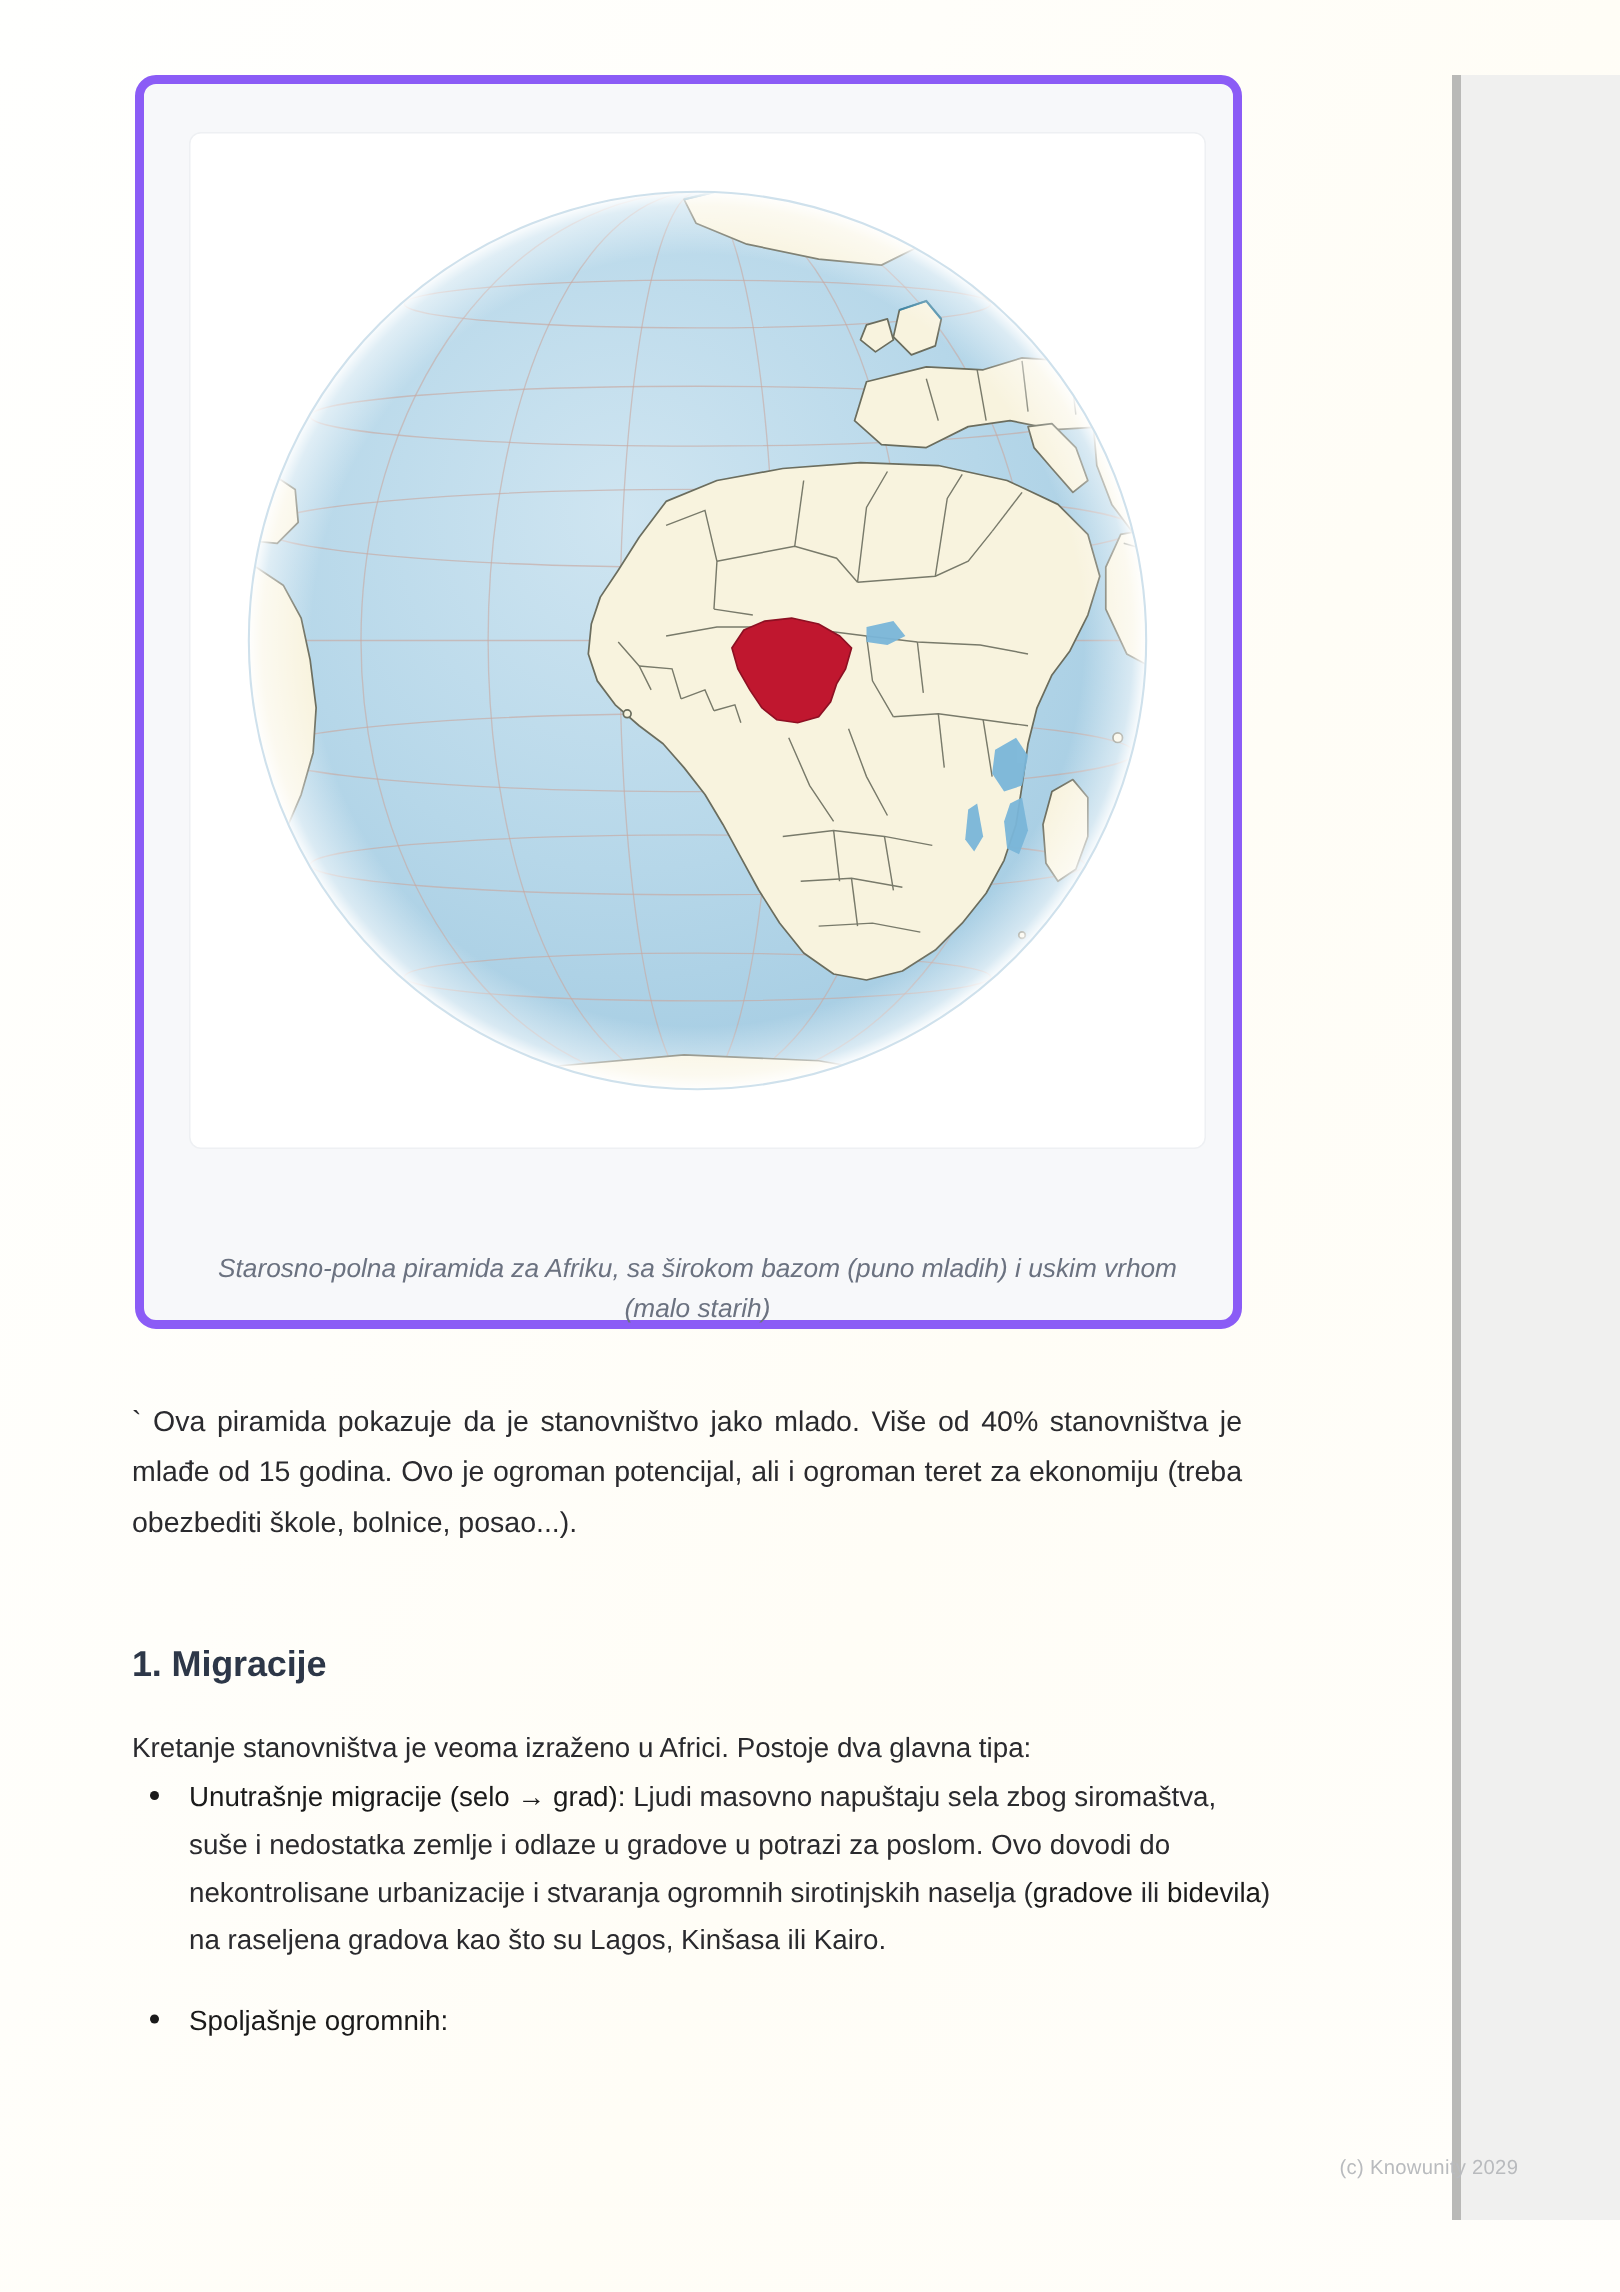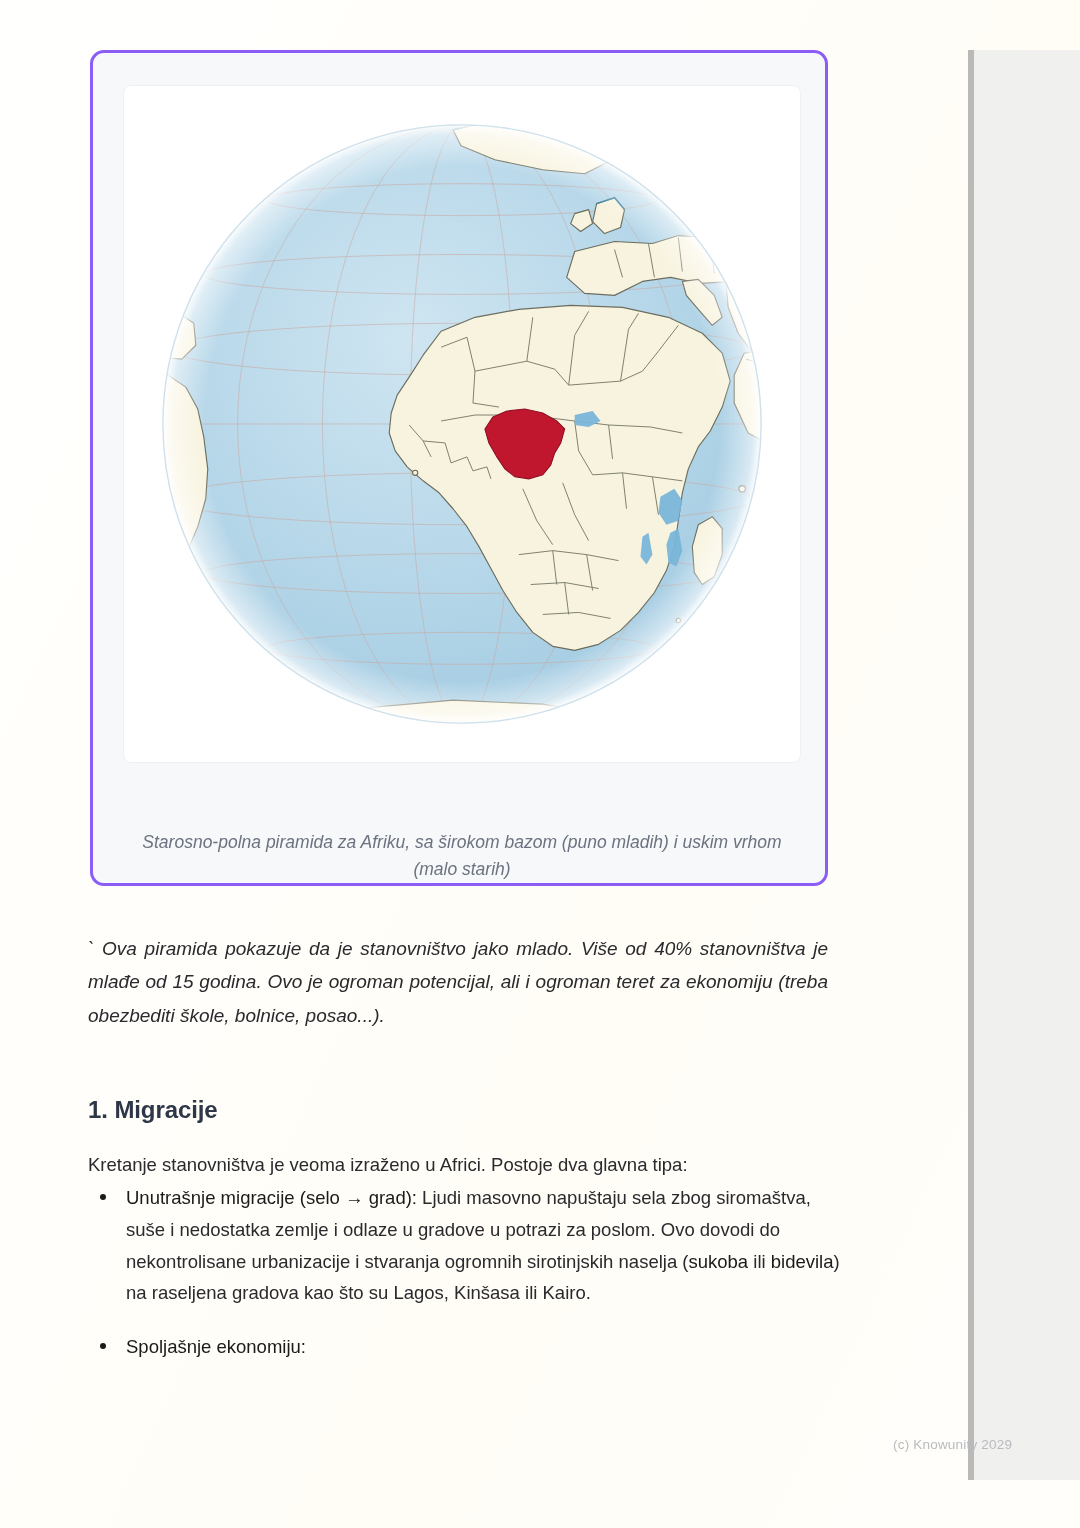--- a/index.html
+++ b/index.html
@@ -34,21 +34,21 @@
   }
 
   
   .figure-card {
     position: absolute;
     left: 90px;
     top: 50px;
     width: 738px;
     height: 836px;
     background: #f7f8fa;
-    border: 3px solid #8b5cf6;
+    border: 6px solid #8b5cf6;
     border-radius: 14px;
     box-sizing: border-box;
   }
 
   .figure-frame {
     position: absolute;
     left: 30px;
     top: 32px;
     width: 678px;
     height: 678px;
@@ -78,21 +78,20 @@
     line-height: 1.55;
     color: #6b7280;
   }
 
   
   .intro-italic {
     position: absolute;
     left: 88px;
     top: 932px;
     width: 740px;
-    font-style: italic;
     font-size: 19px;
     line-height: 1.75;
     color: #2a2a2e;
     text-align: justify;
     text-justify: inter-word;
   }
 
   .section-heading {
     position: absolute;
     left: 88px;
@@ -371,26 +370,26 @@
   <div class="intro-italic">` Ova piramida pokazuje da je stanovništvo jako mlado. Više od 40% stanovništva je mlađe od 15 godina. Ovo je ogroman potencijal, ali i ogroman teret za ekonomiju (treba obezbediti škole, bolnice, posao...).</div>
 
   <h2 class="section-heading">1. Migracije</h2>
 
   <p class="lead-para">Kretanje stanovništva je veoma izraženo u Africi. Postoje dva glavna tipa:</p>
 
   <ul class="bullet-list">
 
     <li class="bullet-item">
       <span class="marker-disc"></span>
-      <b>Unutrašnje migracije (selo → grad):</b><span> Ljudi masovno napuštaju sela zbog siromaštva, suše i nedostatka zemlje i odlaze u gradove u potrazi za poslom. Ovo dovodi do nekontrolisane urbanizacije i stvaranja ogromnih sirotinjskih naselja (</span><b>sukoba</b><span> ili </span><b>bidevila</b><span>) na raseljena gradova kao što su Lagos, Kinšasa ili Kairo.</span>
+      <b>Unutrašnje migracije (selo → grad):</b><span> Ljudi masovno napuštaju sela zbog siromaštva, suše i nedostatka zemlje i odlaze u gradove u potrazi za poslom. Ovo dovodi do nekontrolisane urbanizacije i stvaranja ogromnih sirotinjskih naselja (</span><b>gradove</b><span> ili </span><b>bidevila</b><span>) na raseljena gradova kao što su Lagos, Kinšasa ili Kairo.</span>
     </li>
 
     <li class="bullet-item">
       <span class="marker-disc"></span>
-      <b>Spoljašnje ekonomiju:</b>
+      <b>Spoljašnje ogromnih:</b>
     </li>
 
   </ul>
 
 </div>
 
 <div class="scroll-track"></div>
 <div class="scroll-thumb"></div>
 
 <div class="watermark">(c) Knowunity 2029</div>

